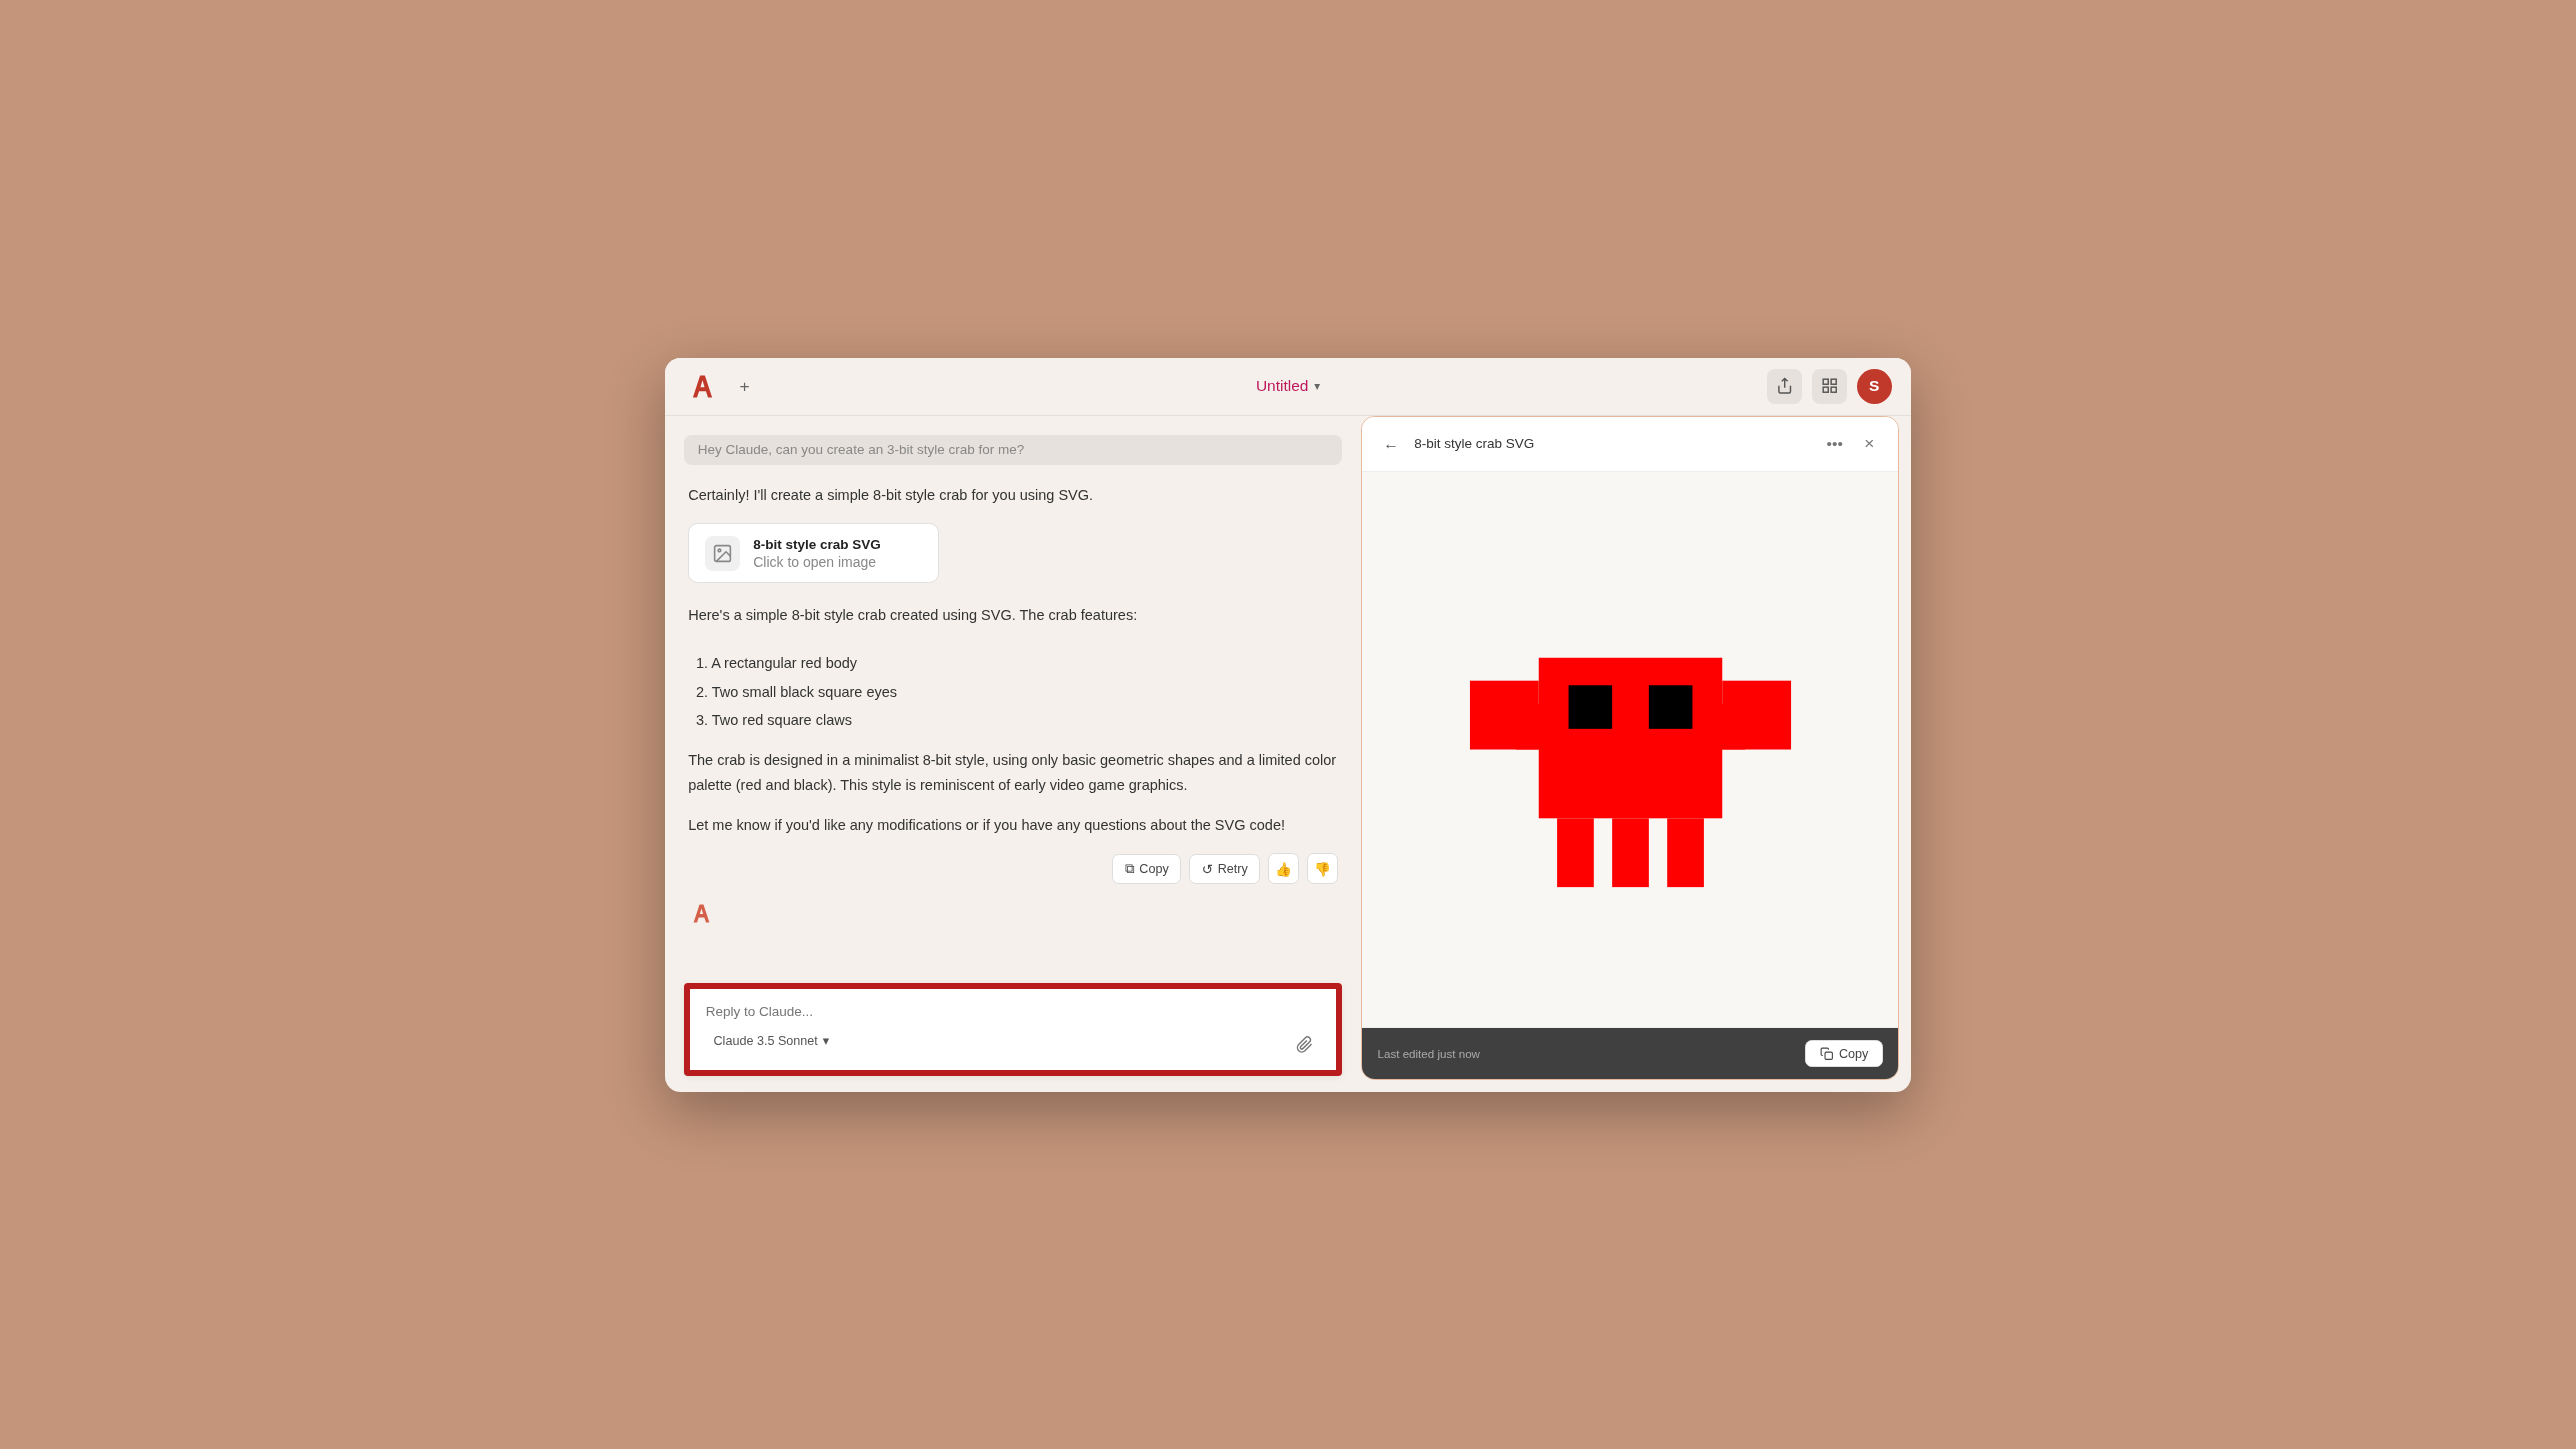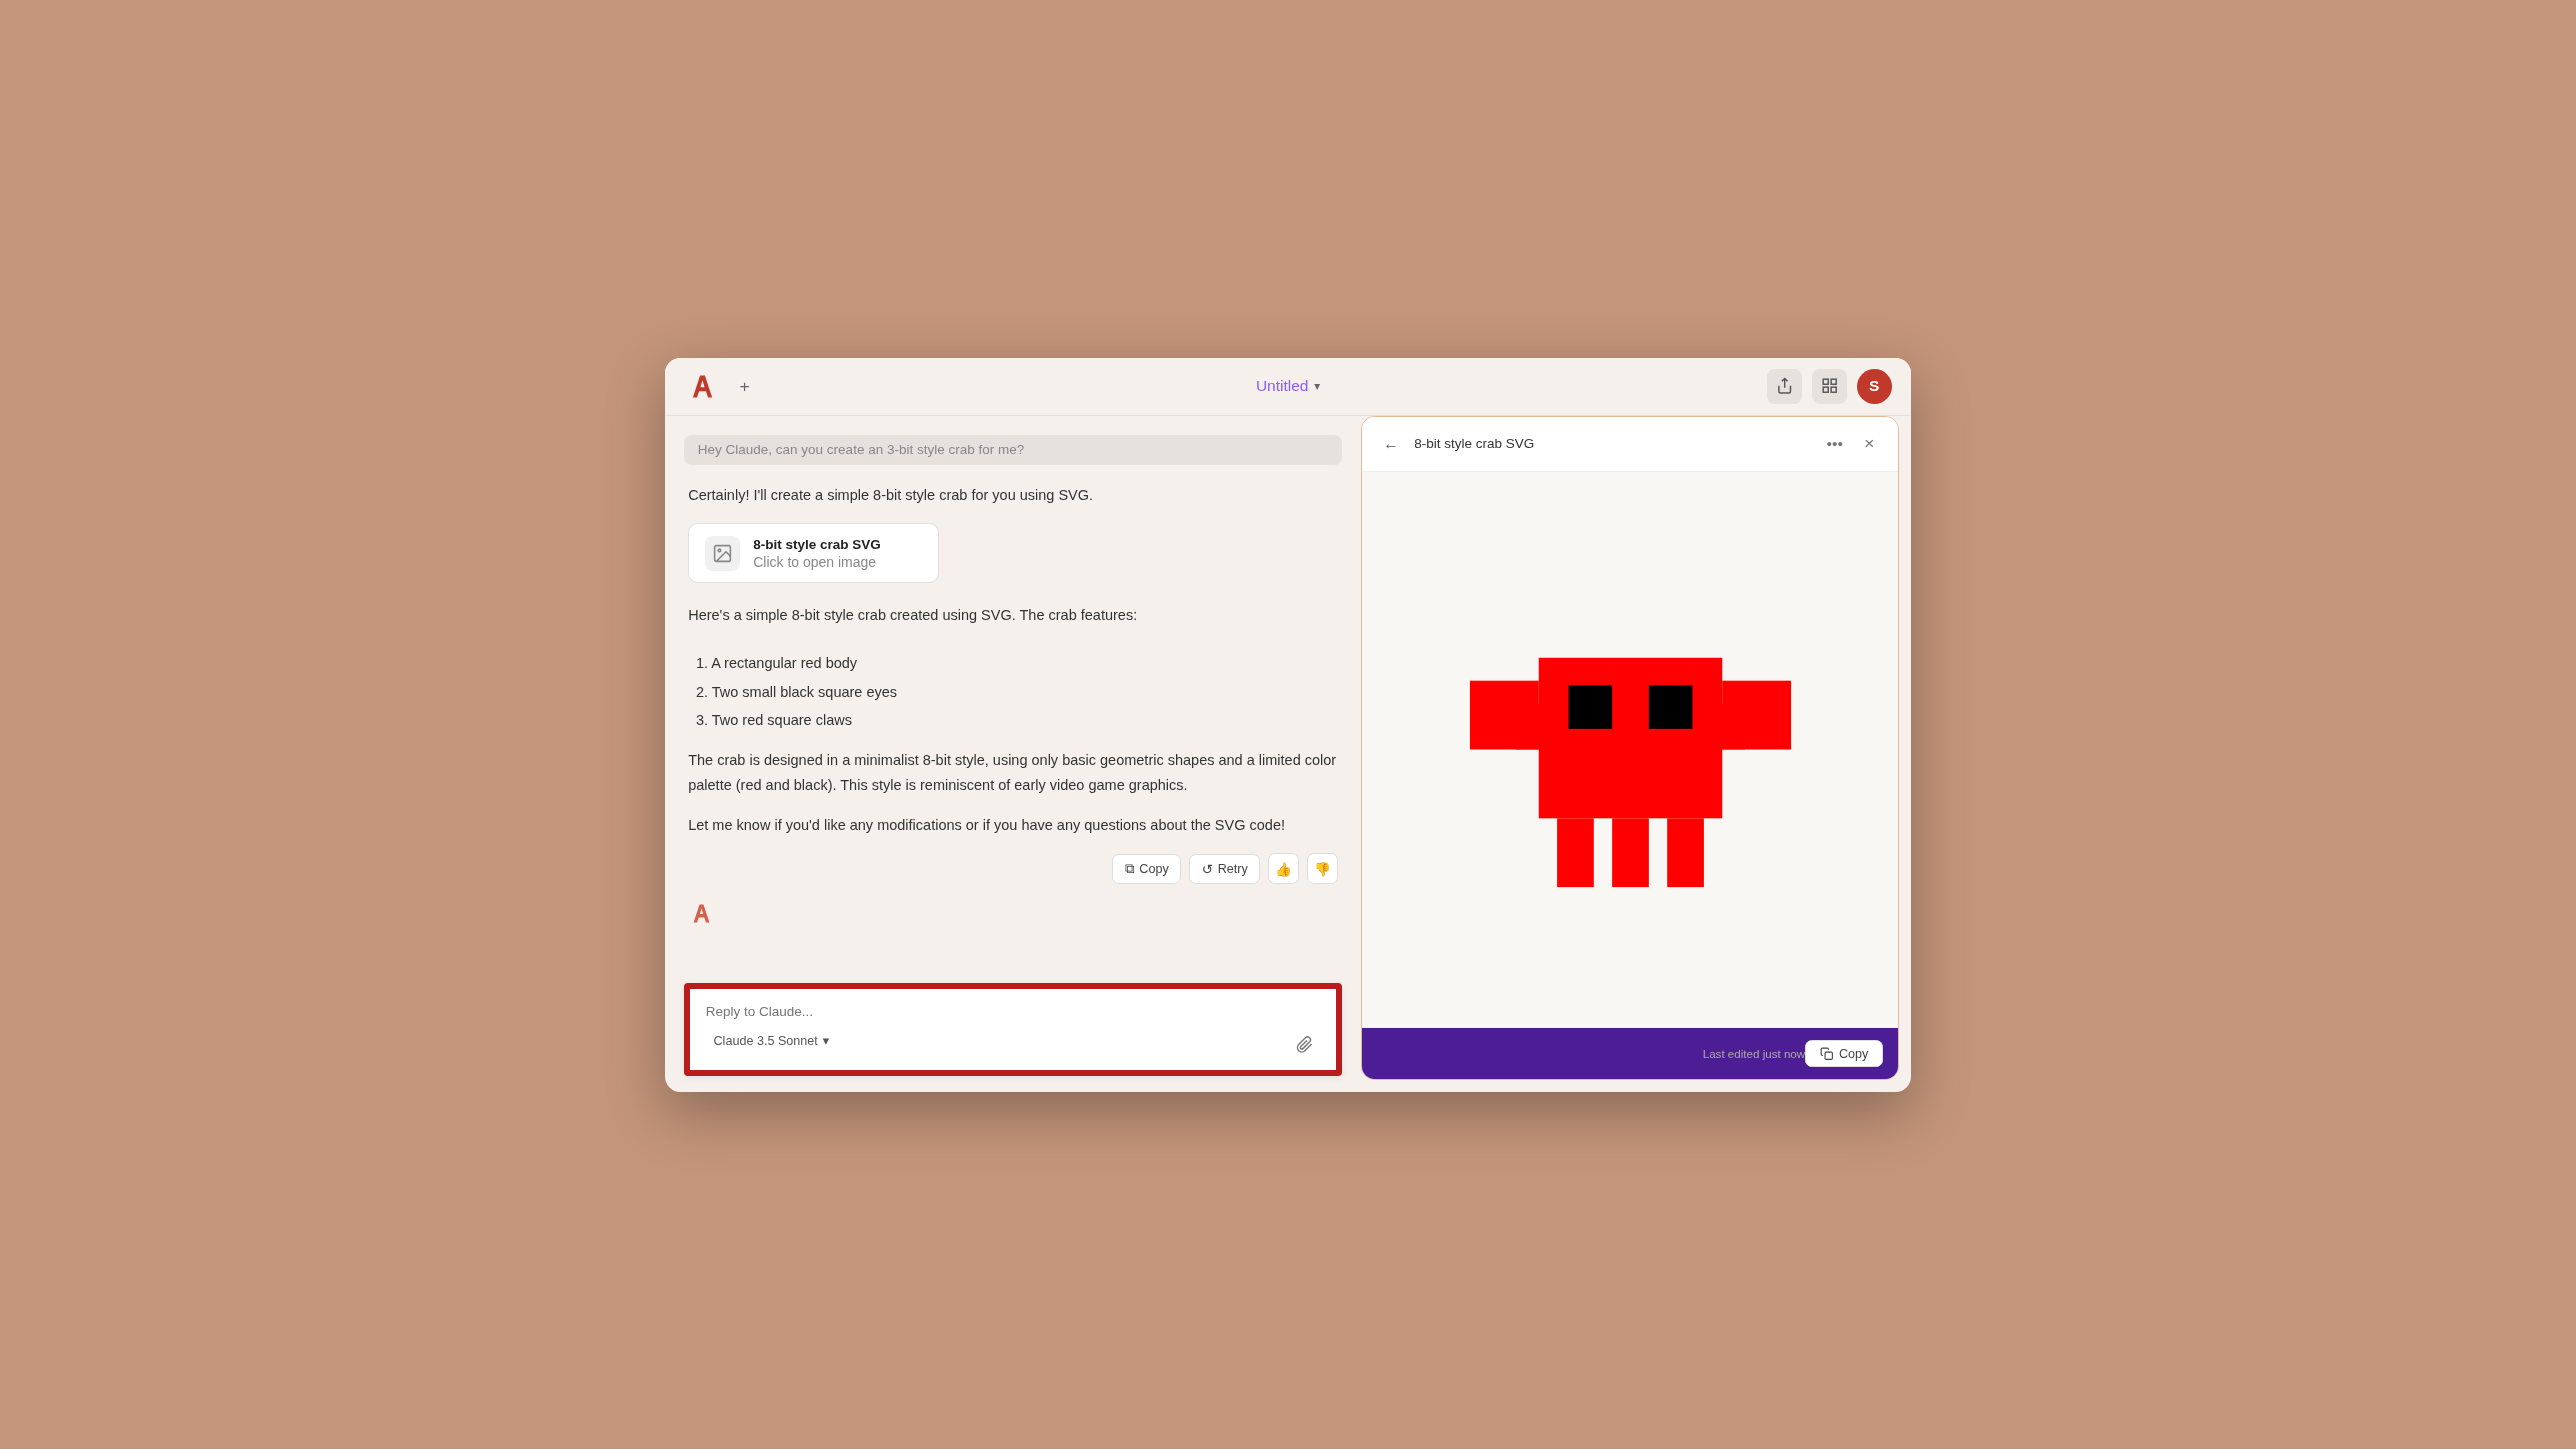--- a/index.html
+++ b/index.html
@@ -69,21 +69,21 @@
       left: 50%;
       transform: translateX(-50%);
       display: flex;
       align-items: center;
       gap: 5.8px;
       cursor: pointer;
     }
     .title-text {
       font-size: 15.5px;
       font-weight: 500;
-      color: #8b5cf6;
+      color: #be185d;
     }
     .chevron-icon {
       font-size: 11.6px;
       color: #666;
     }
     .title-bar-right {
       margin-left: auto;
       display: flex;
       align-items: center;
       gap: 9.7px;
@@ -388,23 +388,23 @@
       flex: 1;
       display: flex;
       align-items: center;
       justify-content: center;
       background: #f9f7f4;
       overflow: hidden;
     }
     .artifact-footer {
       display: flex;
       align-items: center;
-      justify-content: flex-end;
+      justify-content: space-between;
       padding: 11.6px 15.5px;
-      background: #4c1d95;
+      background: #404040;
       border-top: 1px solid #eee;
     }
     .artifact-last-edited {
       font-size: 11.6px;
       color: #aaa;
     }
     .artifact-copy-btn {
       display: flex;
       align-items: center;
       gap: 5.8px;

